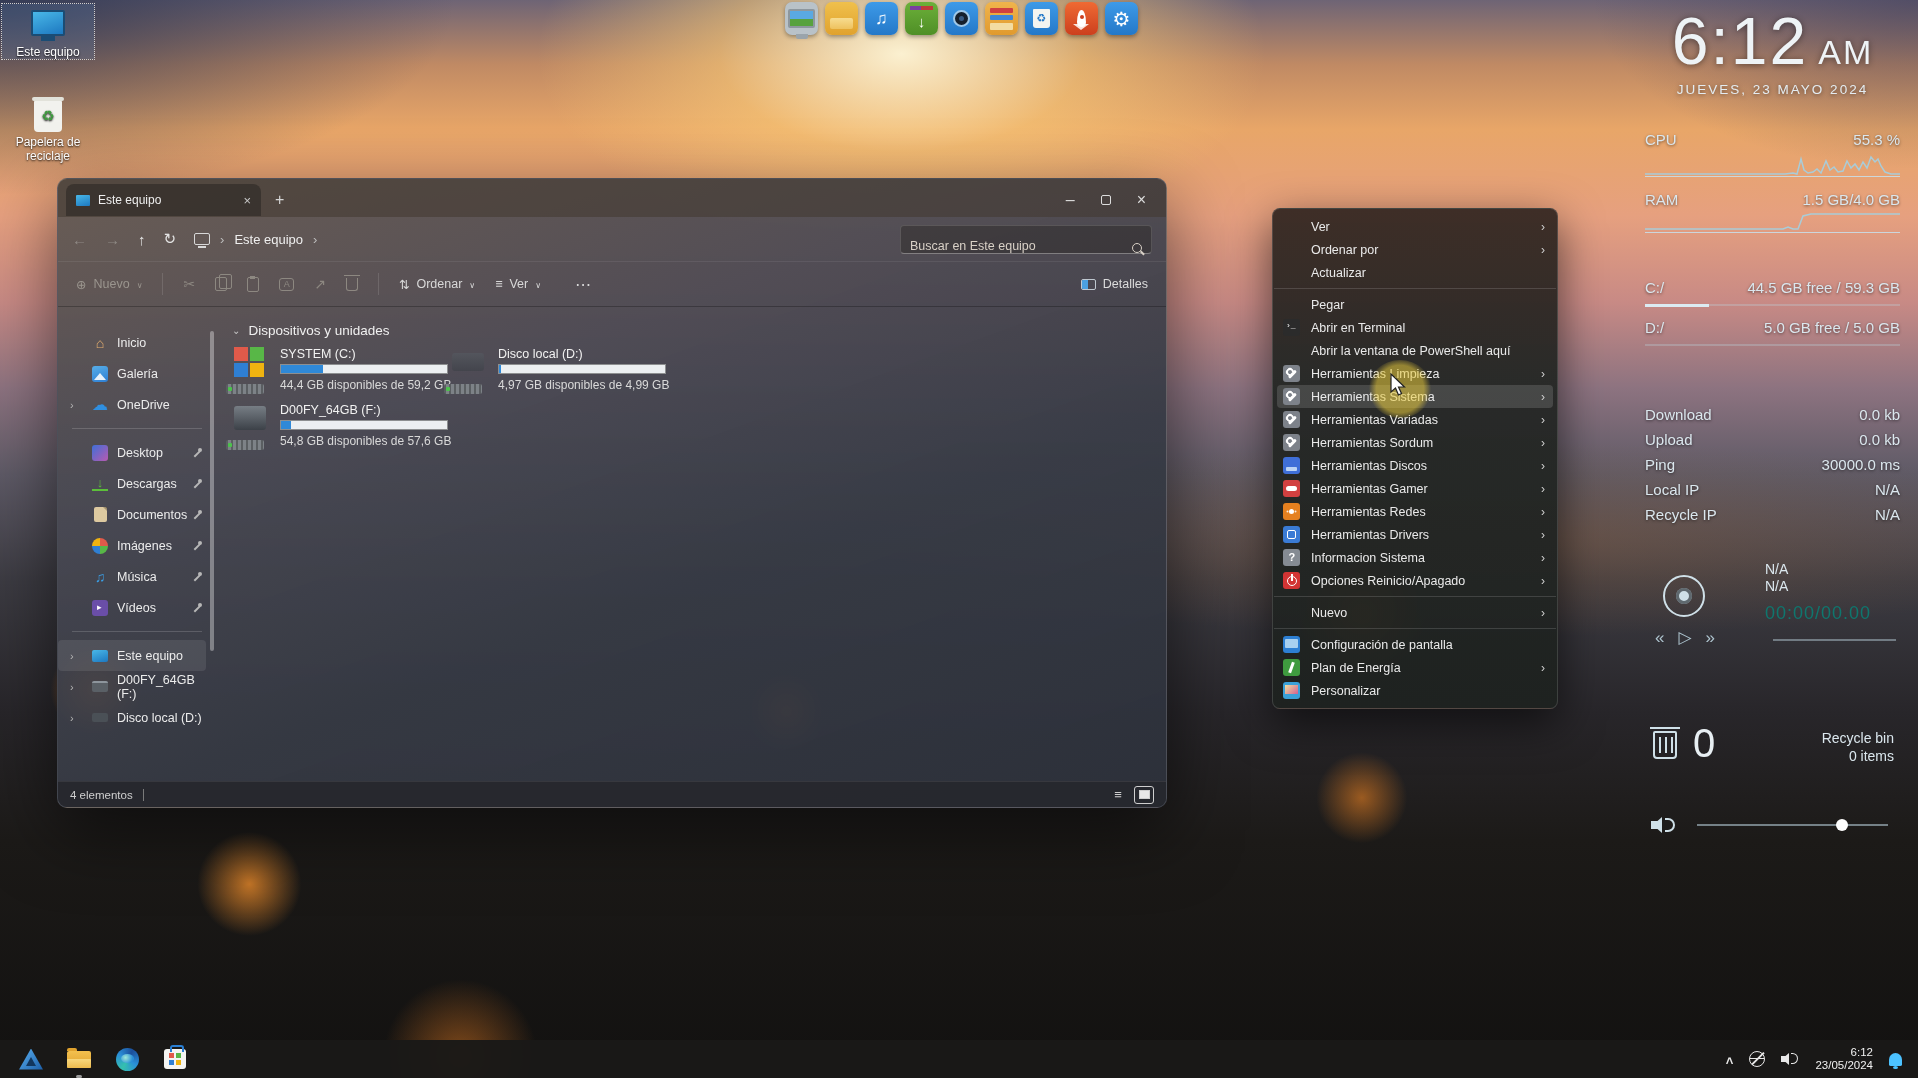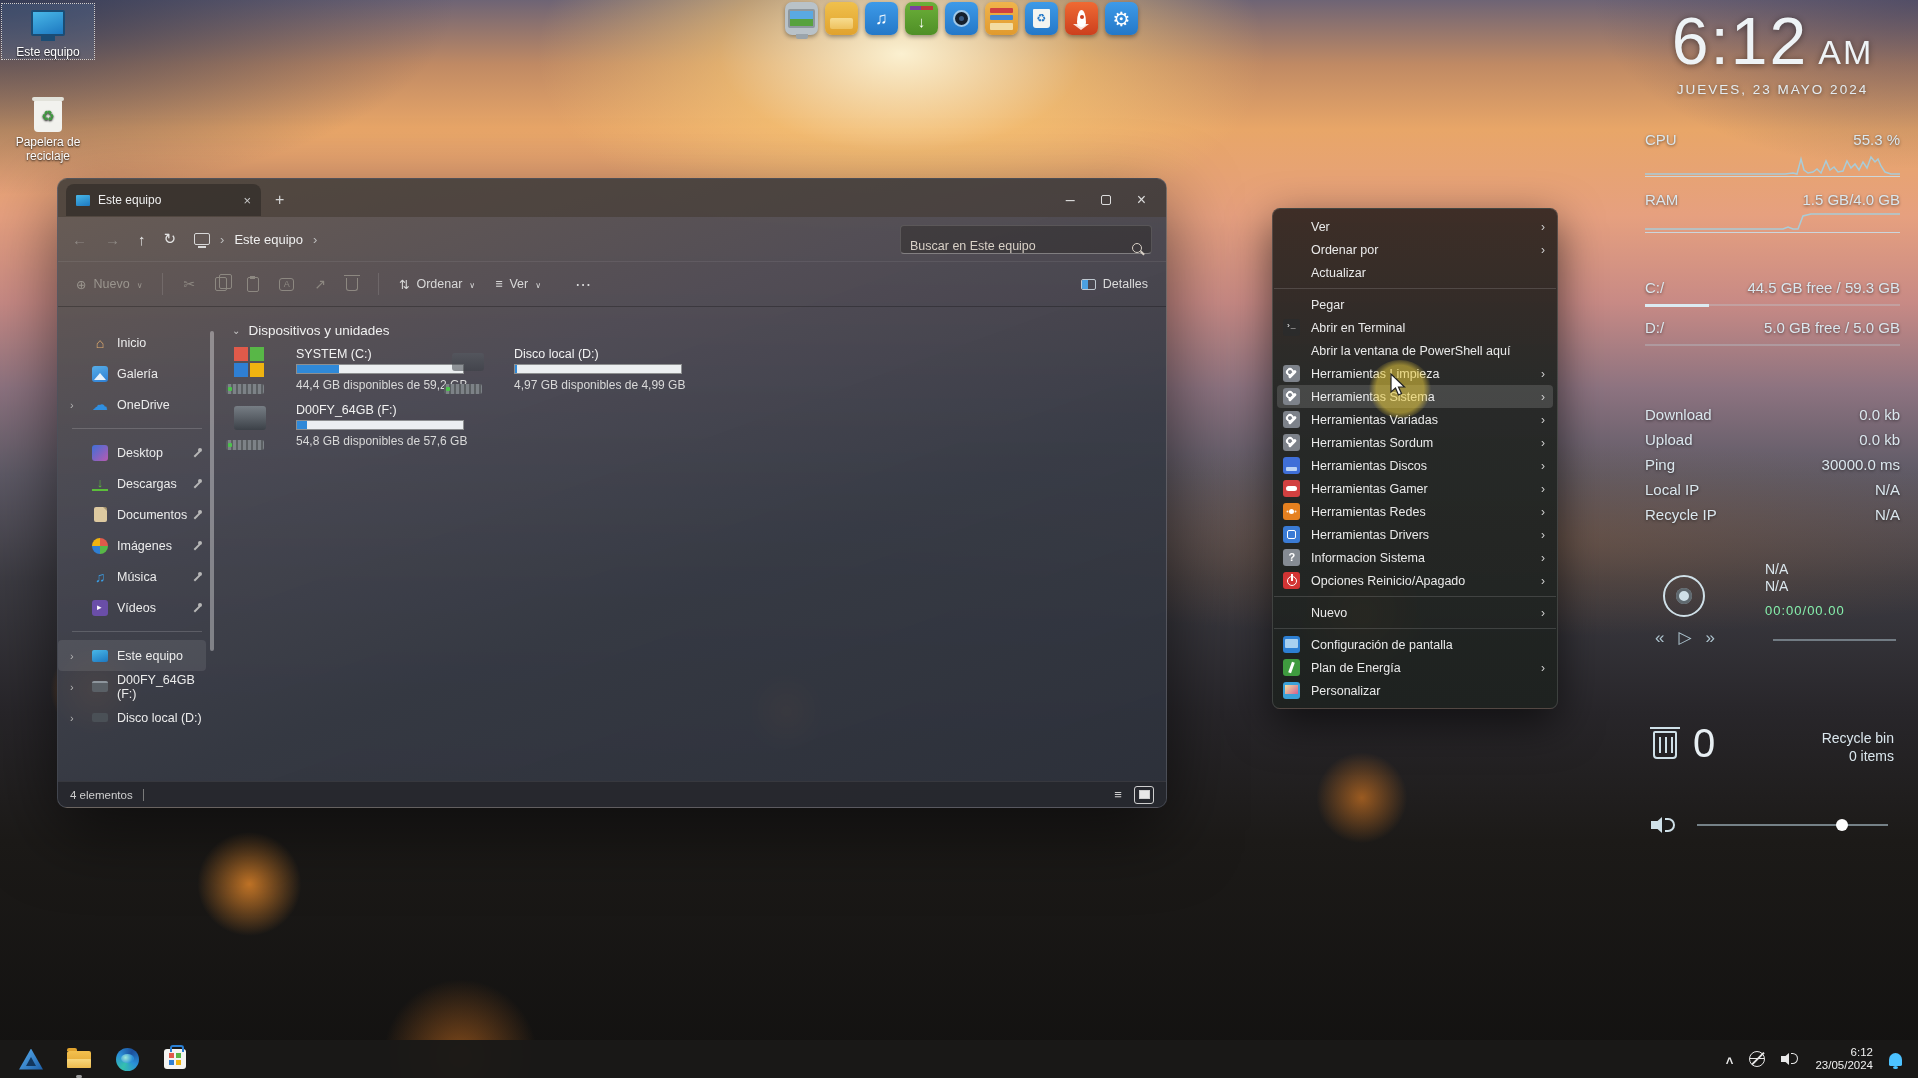--- a/index.html
+++ b/index.html
@@ -134,21 +134,21 @@
 .si-music{color:#3aa0e8}
 .si-video{background:#6a4ea8;border-radius:3px;position:relative}
 .si-video::after{content:"\25B8";color:#fff;font-size:9px;position:absolute;left:5px;top:2.5px}
 .si-pc{background:linear-gradient(160deg,#49b8e8,#1d78c0);border-radius:2px;width:16px;height:12px}
 .si-usb{background:#5a6066;border-radius:2px;width:16px;height:11px;border-top:2px solid #8d959c}
 .si-disk{background:#4a5056;border-radius:2px;width:16px;height:9px}
 #side-scroll{position:absolute;right:2px;top:24px;width:4px;height:320px;background:rgba(255,255,255,.35);border-radius:2px}
 #main{flex:1;position:relative}
 #sect-title{position:absolute;left:16px;top:16px;font-size:13.5px;color:#f0f0f0;display:flex;gap:8px;align-items:center}
 #sect-title .chev{font-size:10px;color:#c5c5c5}
-.drive{position:absolute;display:flex;gap:26px}
+.drive{position:absolute;display:flex;gap:10px}
 .drv-iconarea{width:44px;position:relative;flex:none}
 .win-squares{width:30px;height:30px;margin-left:8px;display:grid;grid-template-columns:14px 14px;grid-template-rows:14px 14px;gap:2px}
 .win-squares i{display:block}
 .stick{position:absolute;left:0;bottom:-2px;width:38px;height:10px;background:#7d8287;border-radius:2px;
   background-image:repeating-linear-gradient(90deg,rgba(0,0,0,.28) 0 2px,rgba(255,255,255,0) 2px 5px)}
 .stick::before{content:"";position:absolute;left:2px;top:3px;width:4px;height:4px;background:#4cc24c;border-radius:1px}
 .drv-usb{width:32px;height:24px;margin:3px 0 0 8px;background:linear-gradient(180deg,#777e85,#3c4148);border-radius:3px}
 .drv-plain{width:32px;height:18px;margin:6px 0 0 8px;background:linear-gradient(180deg,#565c63,#3a3f45);border-radius:3px;opacity:.55}
 .dvd{width:52px;height:52px;border-radius:50%;background:radial-gradient(circle,#6d7277 0 17%,#f2f3f4 18% 30%,#c9ccd0 31% 60%,#eceef0 61% 78%,#b9bcc0 79% 100%);flex:none;margin-top:2px}
 .drv-body{width:212px}
@@ -220,21 +220,21 @@
 .disk-row{margin-top:13px}
 .disk-track{height:2px;background:rgba(190,214,226,.3);margin-top:9px;position:relative}
 .disk-track i{display:block;height:3px;background:#dcebf2;margin-top:-1px}
 #net{margin-top:60px}
 #net .wrow{margin-bottom:8px}
 #media{position:relative;margin-top:38px;height:110px}
 .disc{position:absolute;left:18px;top:14px;width:42px;height:42px;border:2.5px solid #cfe0e8;border-radius:50%}
 .disc::after{content:"";position:absolute;inset:11px;background:#cfe0e8;border-radius:50%;
   box-shadow:inset 0 0 0 3px rgba(20,25,30,.6)}
 .media-meta{position:absolute;left:120px;top:0;font-size:14px;line-height:17px;font-weight:300}
-.media-time{position:absolute;left:120px;top:42px;font-size:13px;letter-spacing:1px;color:#86efac}
+.media-time{position:absolute;left:120px;top:42px;font-size:18px;letter-spacing:1px;color:#0f766e}
 .media-ctl{position:absolute;left:10px;top:66px;font-size:17px;color:#aec4cf;display:flex;gap:14px;align-items:center}
 .media-prog{position:absolute;left:128px;right:4px;top:78px;height:1.5px;background:rgba(190,214,226,.45)}
 #recycle{position:relative;margin-top:56px;height:46px}
 .wbin{position:absolute;left:8px;top:4px;width:24px;height:28px;border:2px solid #cfe0e8;border-radius:2px 2px 4px 4px}
 .wbin::before{content:"";position:absolute;top:-6px;left:-5px;right:-5px;height:2px;background:#cfe0e8}
 .wbin::after{content:"";position:absolute;left:4px;top:4px;bottom:4px;width:2px;background:#cfe0e8;
   box-shadow:6px 0 0 #cfe0e8,12px 0 0 #cfe0e8}
 #recycle .cnt{position:absolute;left:48px;top:-6px;font-size:40px;font-weight:100;color:#e8eff3}
 #recycle .rbt{position:absolute;right:6px;top:2px;text-align:right;font-size:14px;line-height:18px;font-weight:300}
 #volume{position:relative;margin-top:38px;height:30px}

